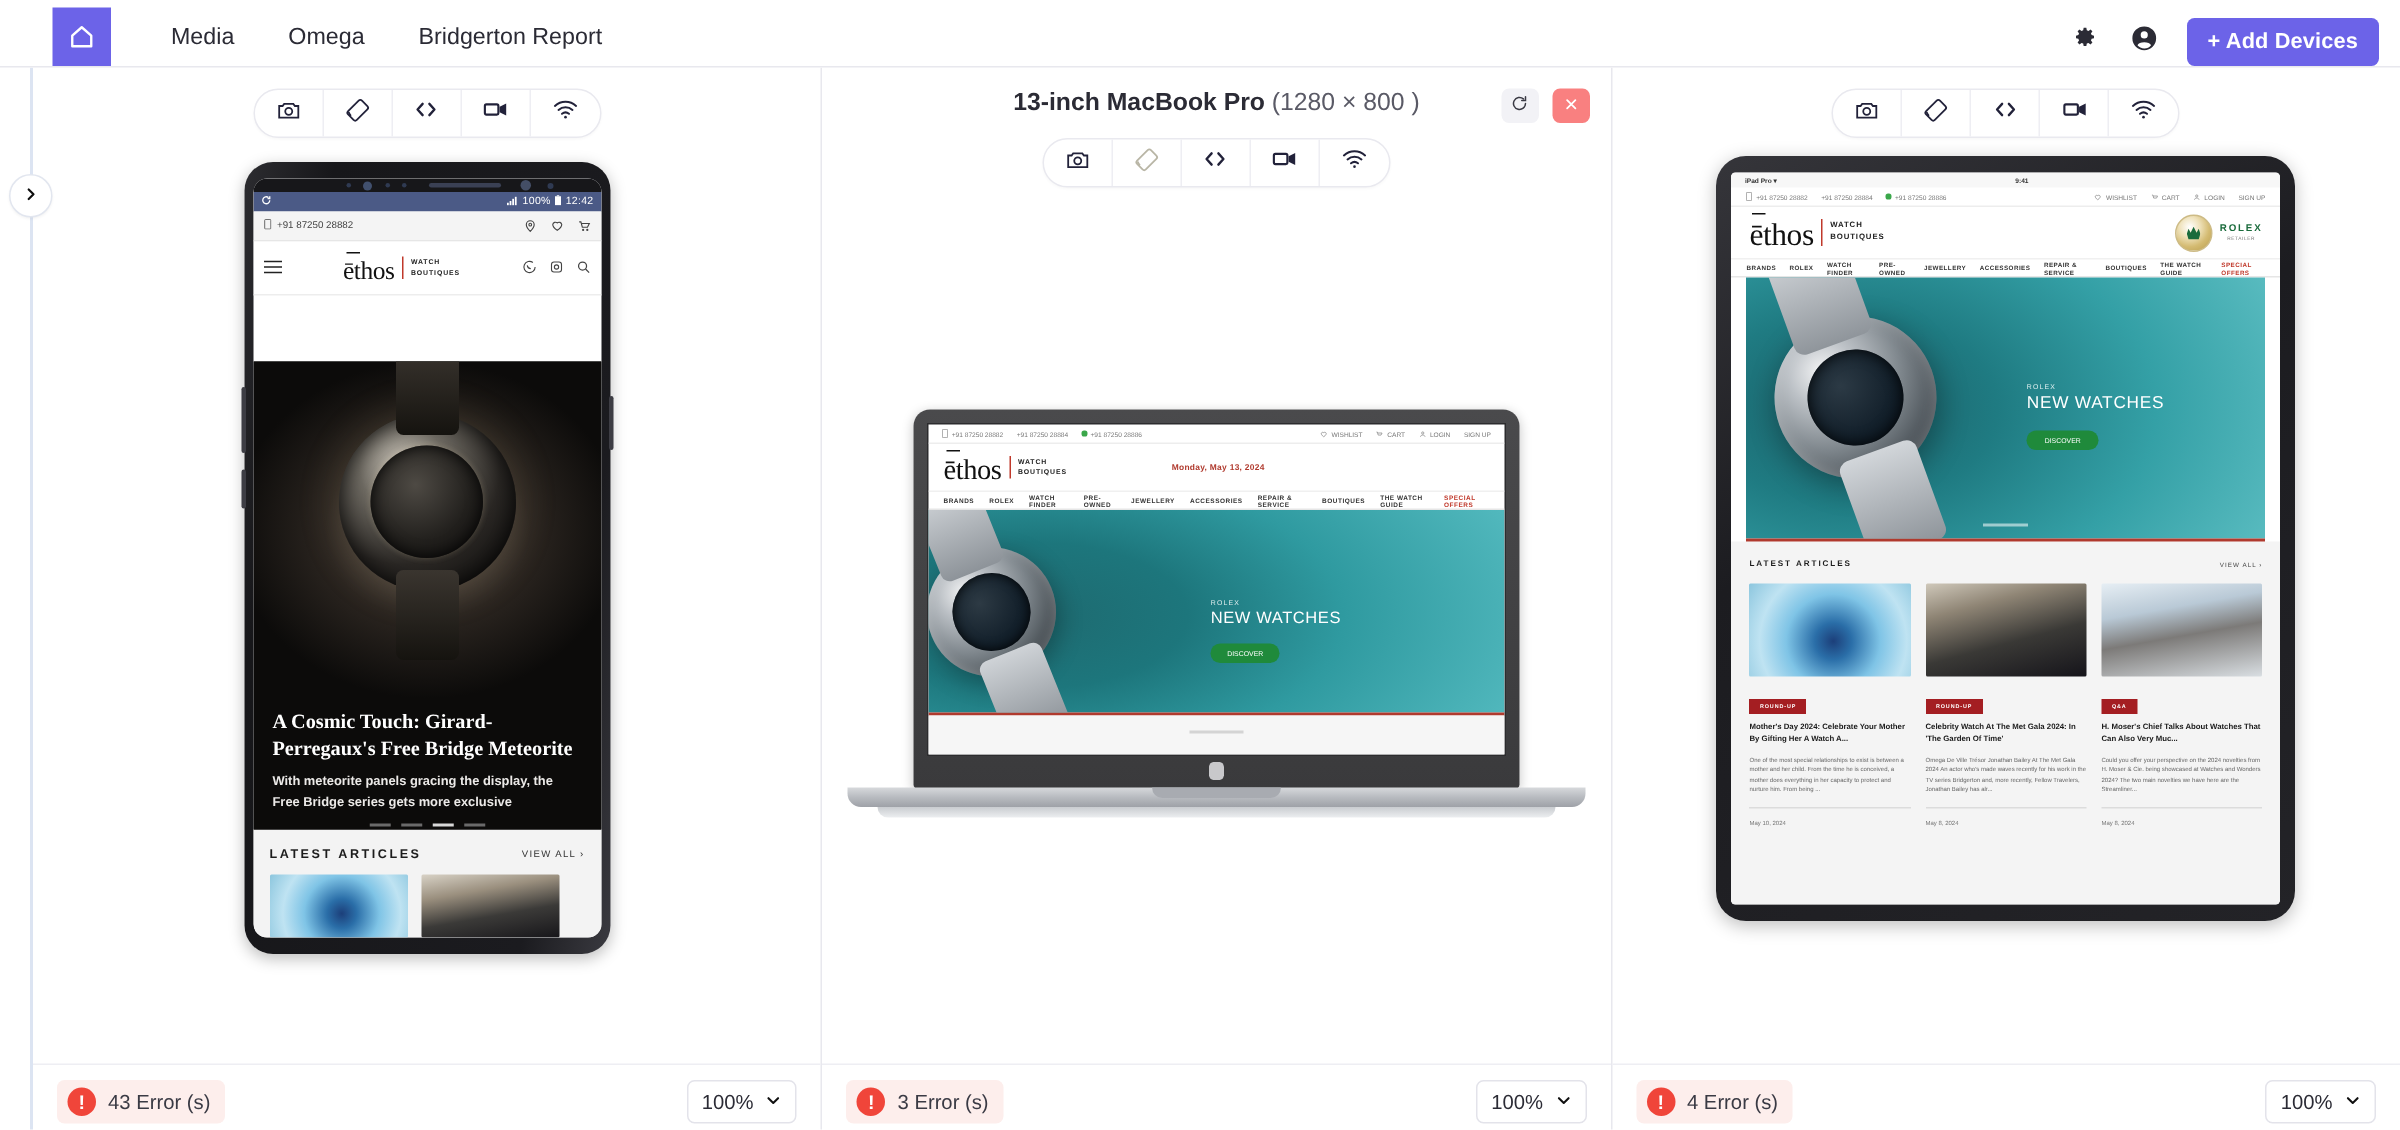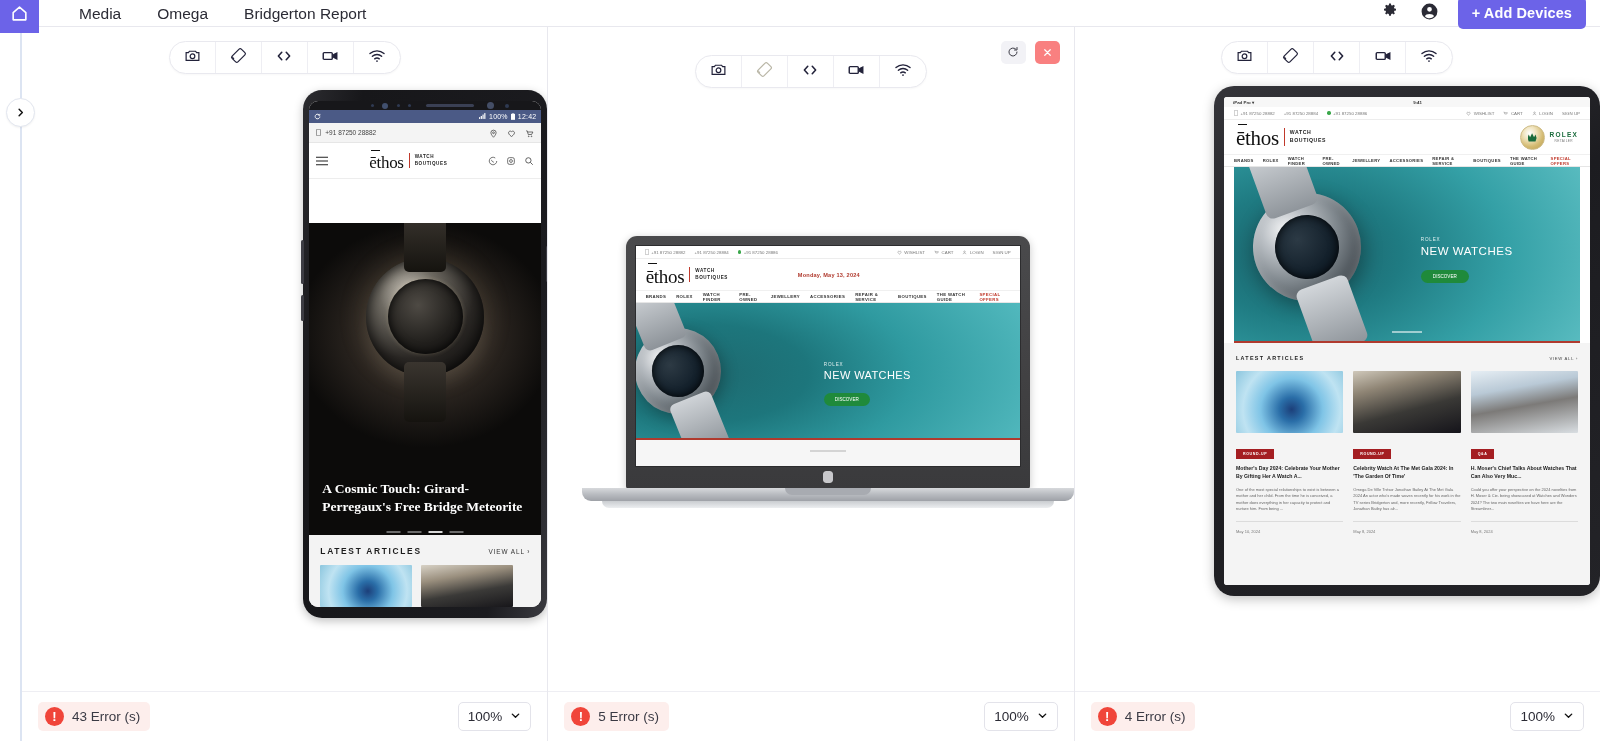--- a/index.html
+++ b/index.html
@@ -4,25 +4,25 @@
 <style>
   * { box-sizing: border-box; margin: 0; padding: 0; }
   html, body {
     width: 1600px; height: 753px;
     font-family: "Liberation Sans", sans-serif;
     background: #ffffff; overflow: hidden;
   }
 
   
   .topbar {
-    height: 27px; width: 100%;
-    display: flex; align-items: center;
+    height: 45px; width: 100%;
+    display: flex; align-items: flex-end;
     background: #ffffff;
     border-bottom: 1px solid #e8e8ee;
-    position: relative; z-index: 30;
+    position: relative; z-index: 30; padding-left: 35px;
   }
   .home-btn {
     width: 39px; height: 39px;
     background: #6c63e8;
     display: flex; align-items: center; justify-content: center;
     flex: 0 0 39px;
   }
   .home-btn svg { display:block; }
   .menu-items { display: flex; align-items: center; padding-left: 22px; gap: 0; }
   .menu-item {
@@ -115,21 +115,21 @@
   }
   .tb-btn {
     width: 46px; display: flex; align-items: center; justify-content: center;
     border-right: 1px solid #eeeef3; cursor: pointer;
   }
   .tb-btn:last-child { border-right: none; }
   .tb-btn.disabled { cursor: default; }
 
   .stage {
     flex: 1 1 auto; position: relative;
-    display: flex; align-items: flex-start; justify-content: flex-end;
+    display: flex; align-items: flex-start; justify-content: center;
     overflow: hidden;
   }
 
   .panel-foot {
     flex: 0 0 auto; height: 50px;
     border-top: 1px solid #eeeef3;
     display: flex; align-items: center; justify-content: space-between;
     padding: 0 16px;
   }
   .err-pill {
@@ -629,20 +629,21 @@
                 </span>
               </span>
             </div>
             <div class="phone-hero">
               <div class="watch-img">
                 <div class="strap-t"></div>
                 <div class="strap-b"></div>
               </div>
               <div class="hero-text">
                 <div class="hero-title">A Cosmic Touch: Girard-Perregaux's Free Bridge Meteorite</div>
+                <div class="hero-sub">With meteorite panels gracing the display, the Free Bridge series gets more exclusive</div>
                 <div class="dots">
                   <i></i>
                   <i></i>
                   <i class="on"></i>
                   <i></i>
                 </div>
               </div>
             </div>
             <div class="latest-block">
               <div class="lb-head">
@@ -669,20 +670,24 @@
             <svg width="11" height="11" viewBox="0 0 24 24" fill="none" stroke="#111" stroke-width="3" stroke-linecap="round" stroke-linejoin="round">
                 <path d="M5 9 L12 16 L19 9"></path>
               </svg>
           </span>
         </div>
       </div>
     </div>
 
     <div class="panel">
       <div class="panel-head">
+        <div class="dev-title">
+          <span>13-inch MacBook Pro</span>
+          <span class="dev-spec">(1280 × 800 )</span>
+        </div>
         <div class="head-actions">
           <div class="reload-btn">
             <span>
               <svg width="12" height="12" viewBox="0 0 24 24" fill="none" stroke="#3a3a44" stroke-width="2" stroke-linecap="round">
                   <path d="M20 12a8 8 0 1 1-2.8-6.1"></path>
                   <path d="M20 3v5h-5"></path>
                 </svg>
             </span>
           </div>
           <div class="close-btn">
@@ -832,21 +837,21 @@
           <div class="base-wrap">
             <div class="base"></div>
             <div class="base-shadow"></div>
           </div>
         </div>
       </div>
 
       <div class="panel-foot">
         <div class="err-pill">
           <span class="err-ic">!</span>
-          <span class="err-text">5 Error (s)</span>
+          <span class="err-text">3 Error (s)</span>
         </div>
         <div class="zoom-sel">
           <span>100%</span>
           <span>
             <svg width="11" height="11" viewBox="0 0 24 24" fill="none" stroke="#111" stroke-width="3" stroke-linecap="round" stroke-linejoin="round">
                 <path d="M5 9 L12 16 L19 9"></path>
               </svg>
           </span>
         </div>
       </div>

